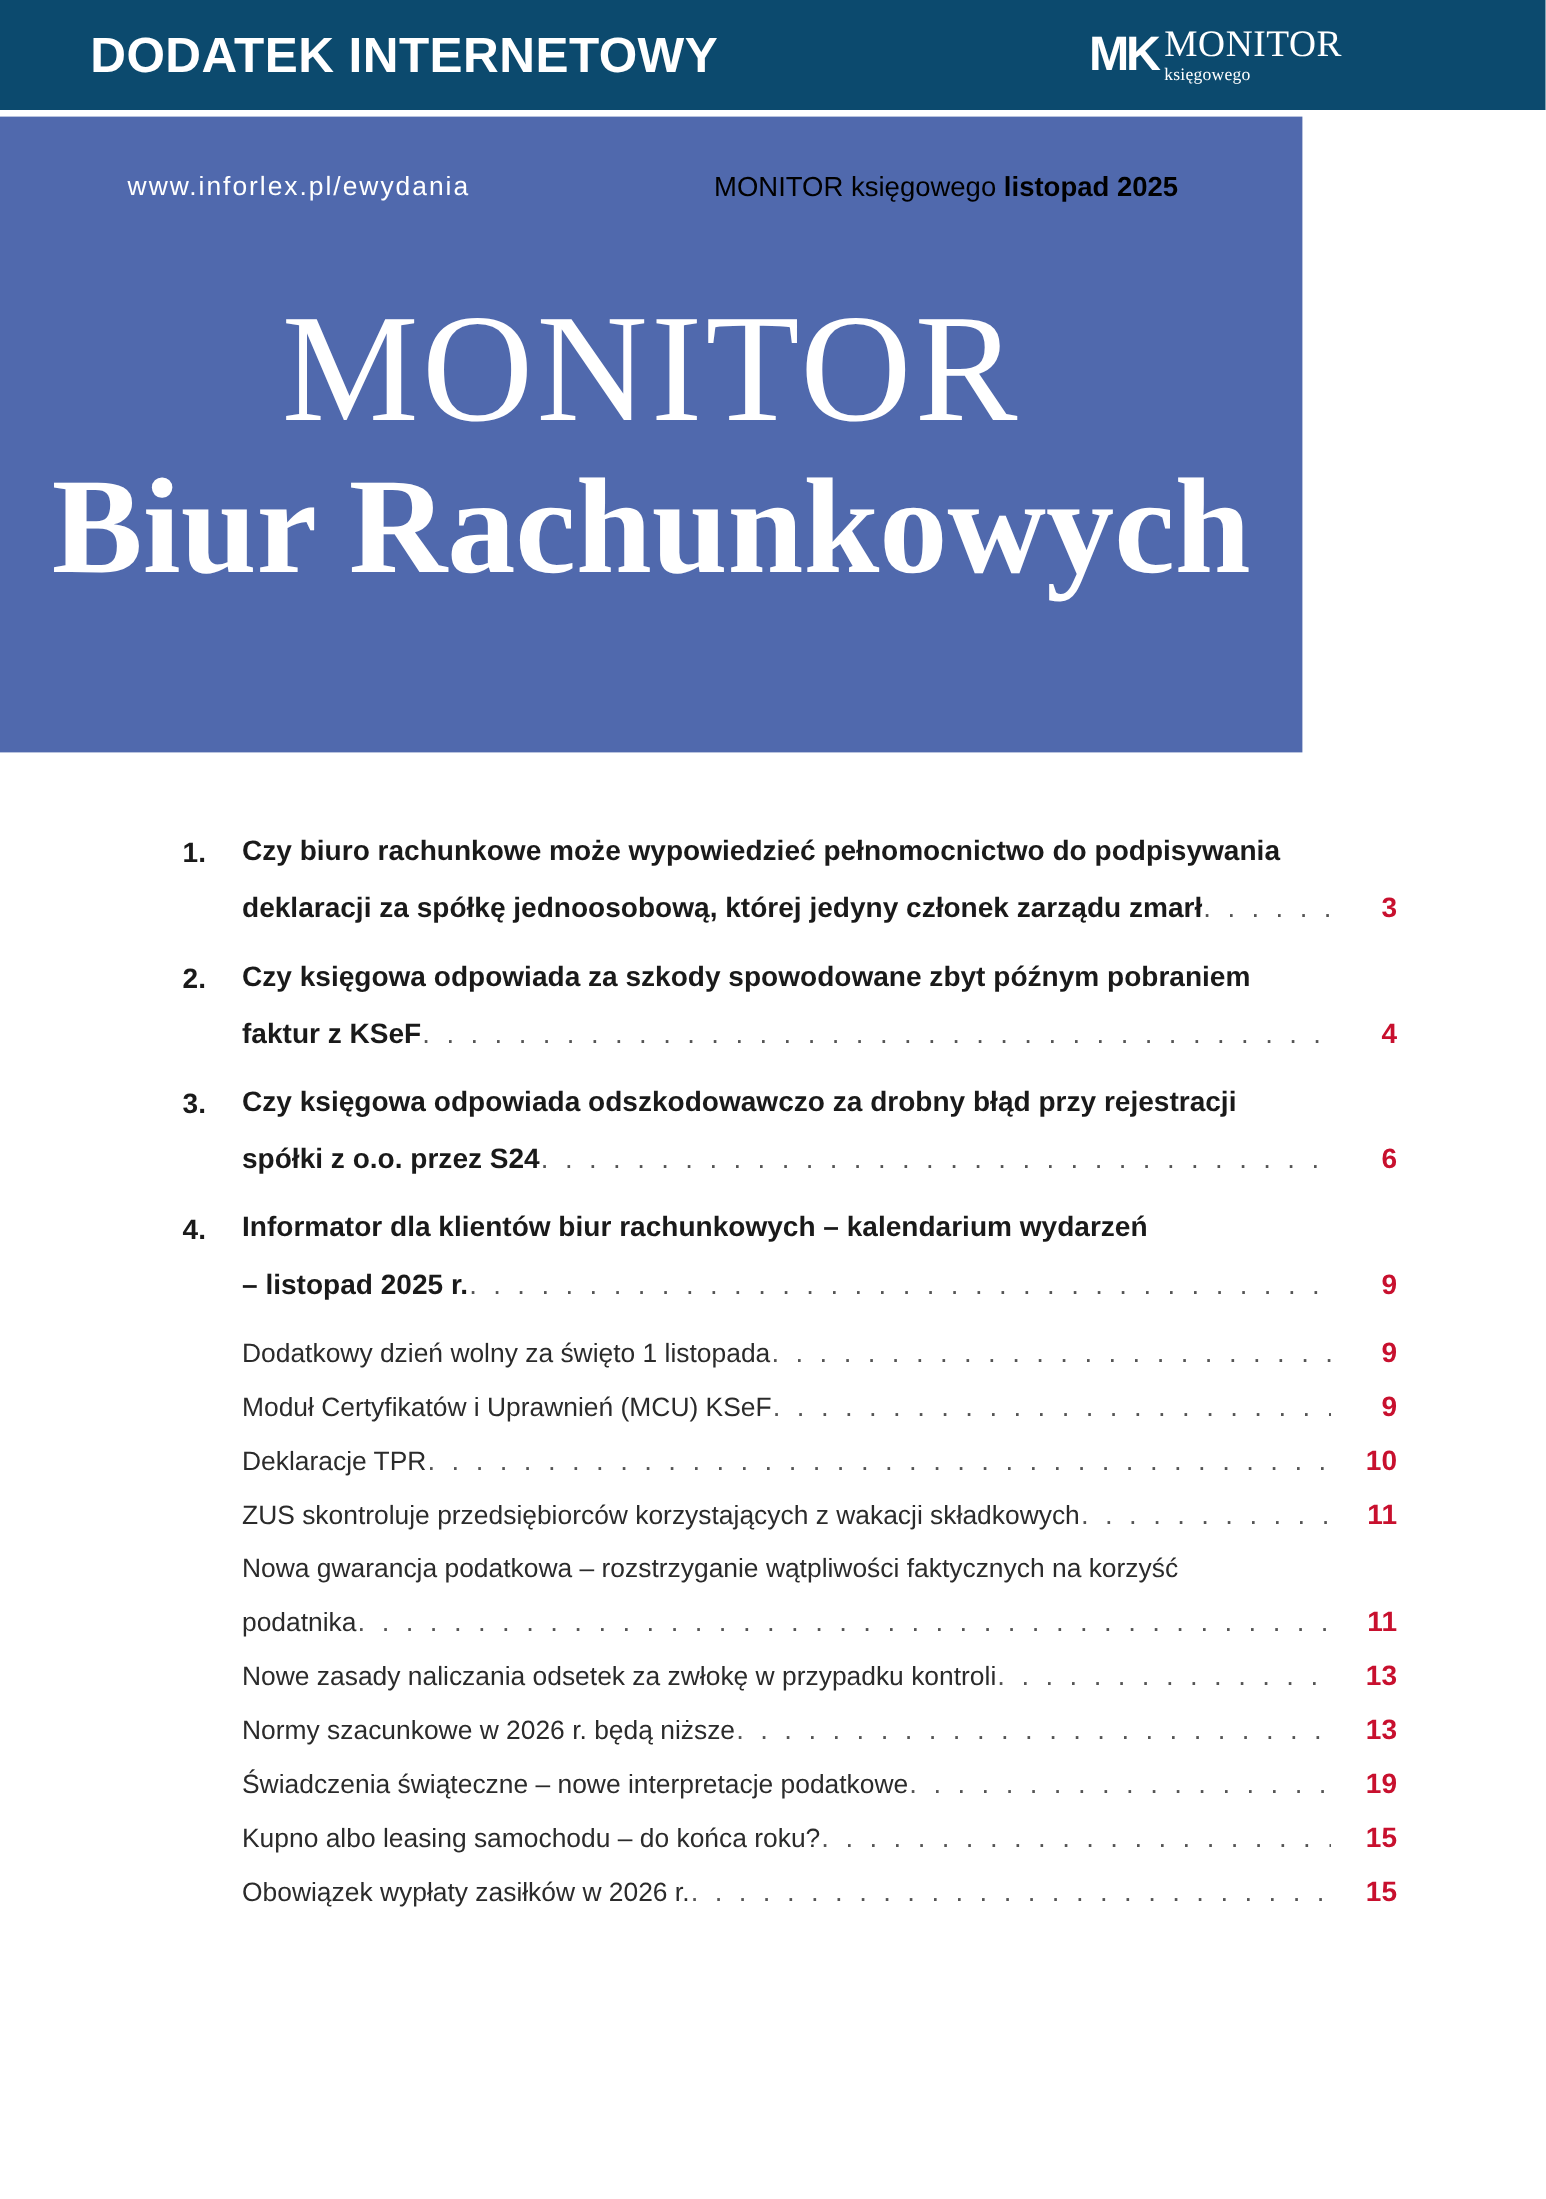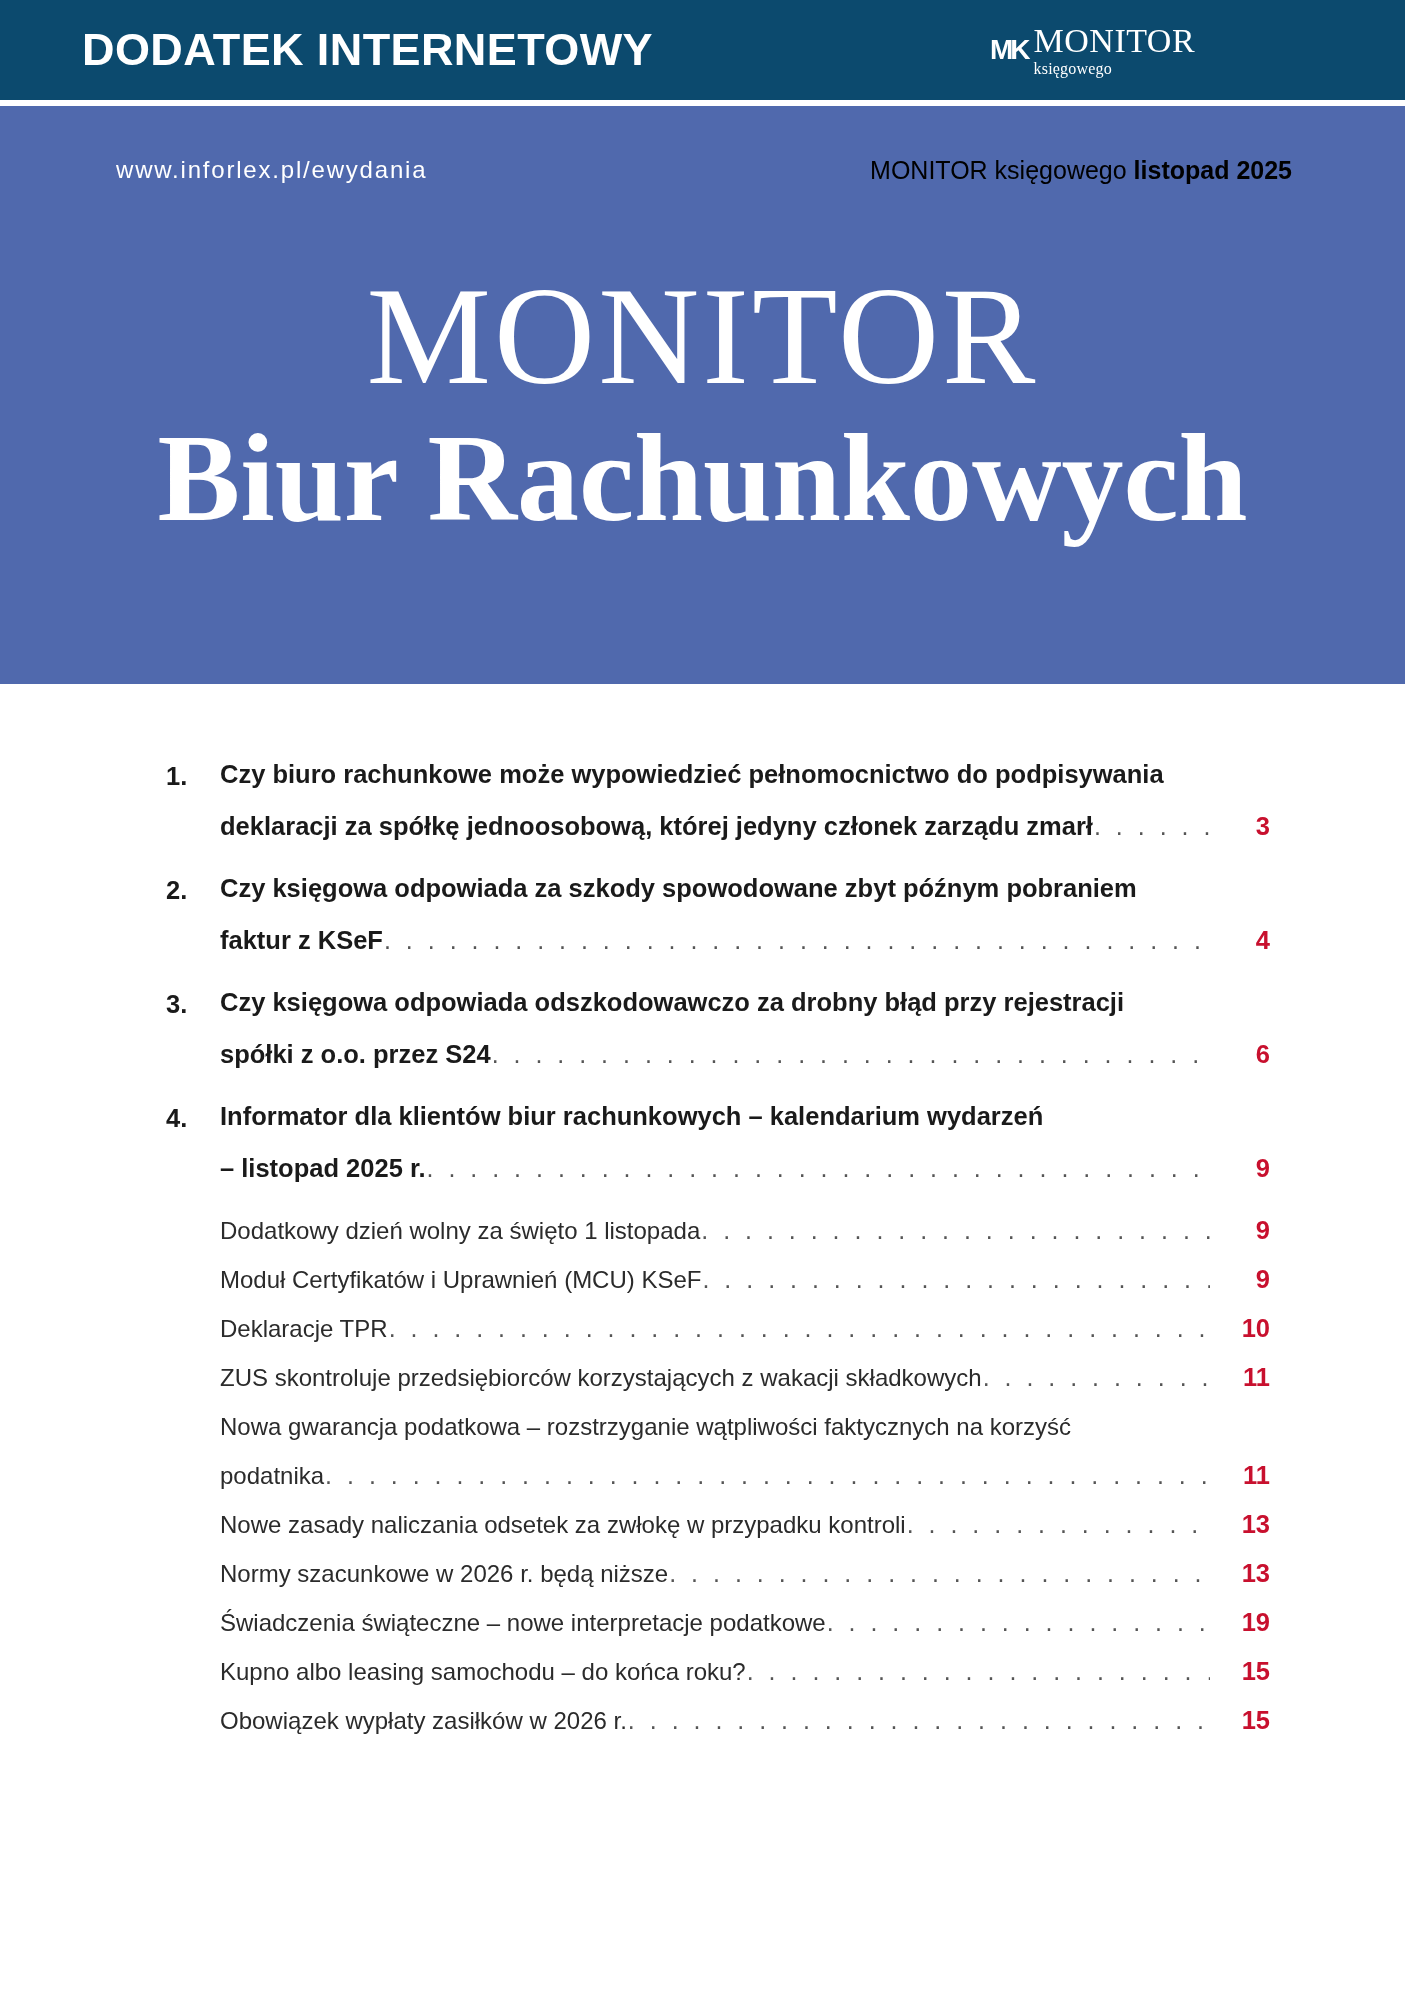--- a/index.html
+++ b/index.html
@@ -44,21 +44,21 @@
     position: absolute;
     left: 990px;
     top: 50%;
     transform: translateY(-50%);
     display: flex;
     align-items: center;
     height: 70px;
   }
   .logo-mk {
     color: #ffffff;
-    font-size: 28px;
+    font-size: 44px;
     font-weight: bold;
     letter-spacing: -3px;
     font-family: "Liberation Sans", sans-serif;
     line-height: 1;
     margin-right: 6px;
   }
   .logo-words {
     display: flex;
     flex-direction: column;
     justify-content: center;
@@ -88,21 +88,21 @@
     width: 1405px;
     height: 6px;
     background: #ffffff;
   }
 
   
   .blue-band {
     position: absolute;
     left: 0;
     top: 106px;
-    width: 1405px;
+    width: 1184px;
     height: 578px;
     background: #5069AD;
   }
   .url-text {
     position: absolute;
     left: 116px;
     top: 50px;
     color: #ffffff;
     font-size: 24px;
     letter-spacing: 1.8px;

